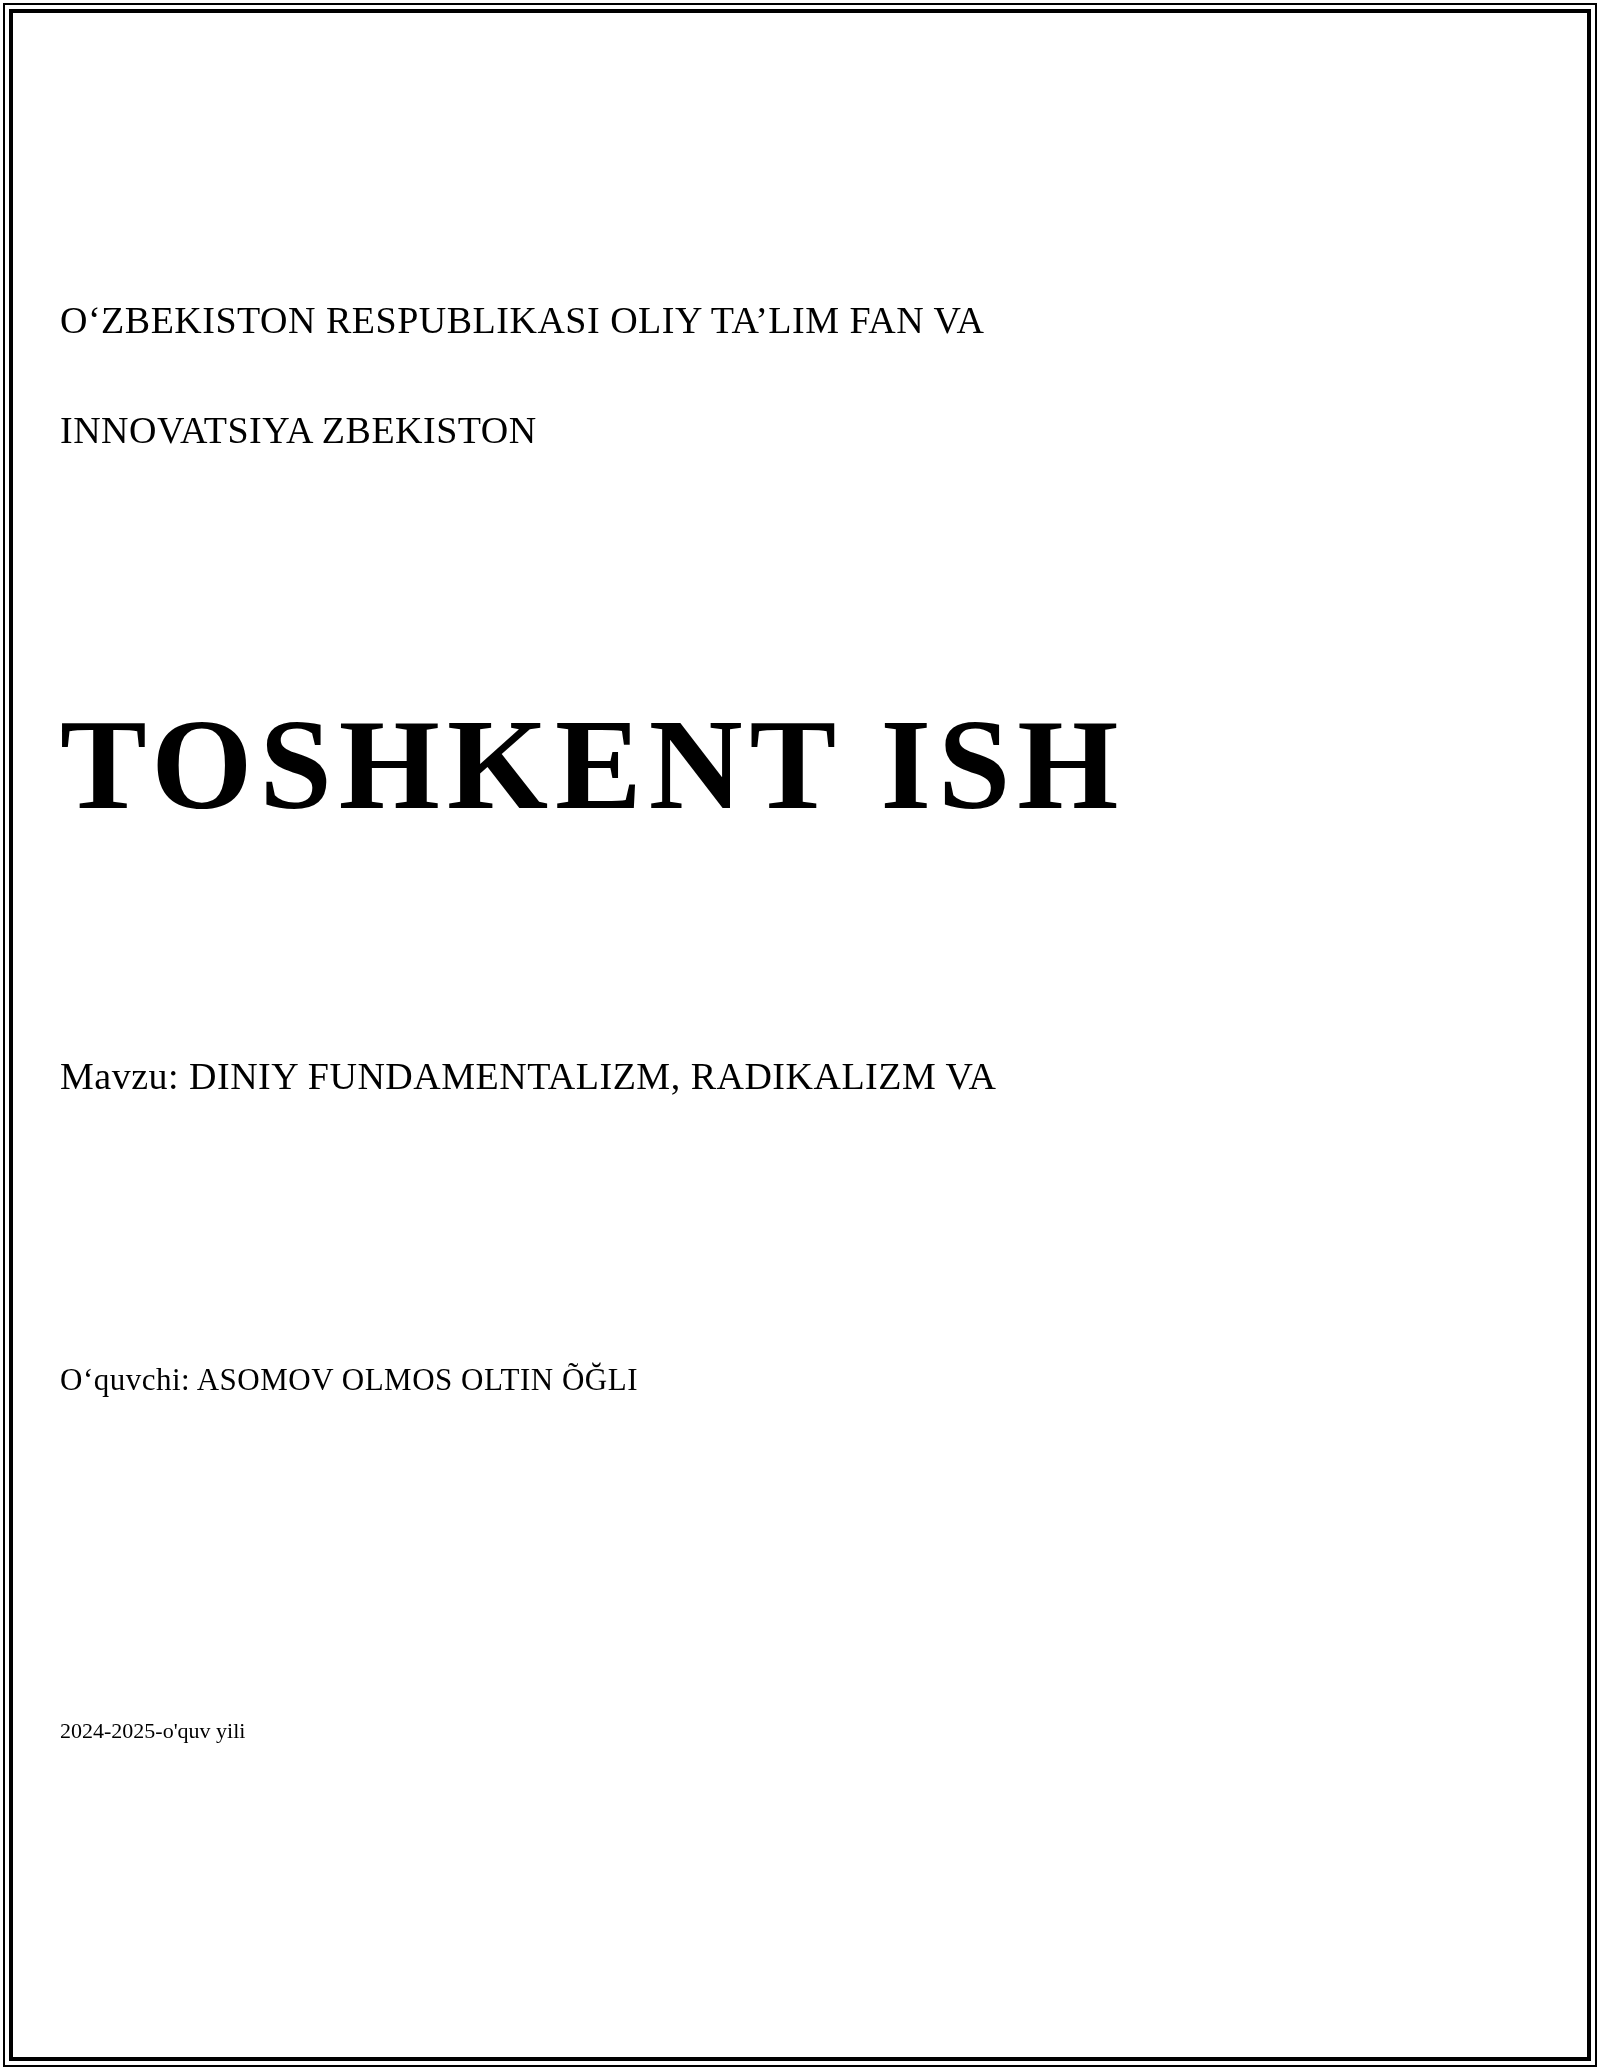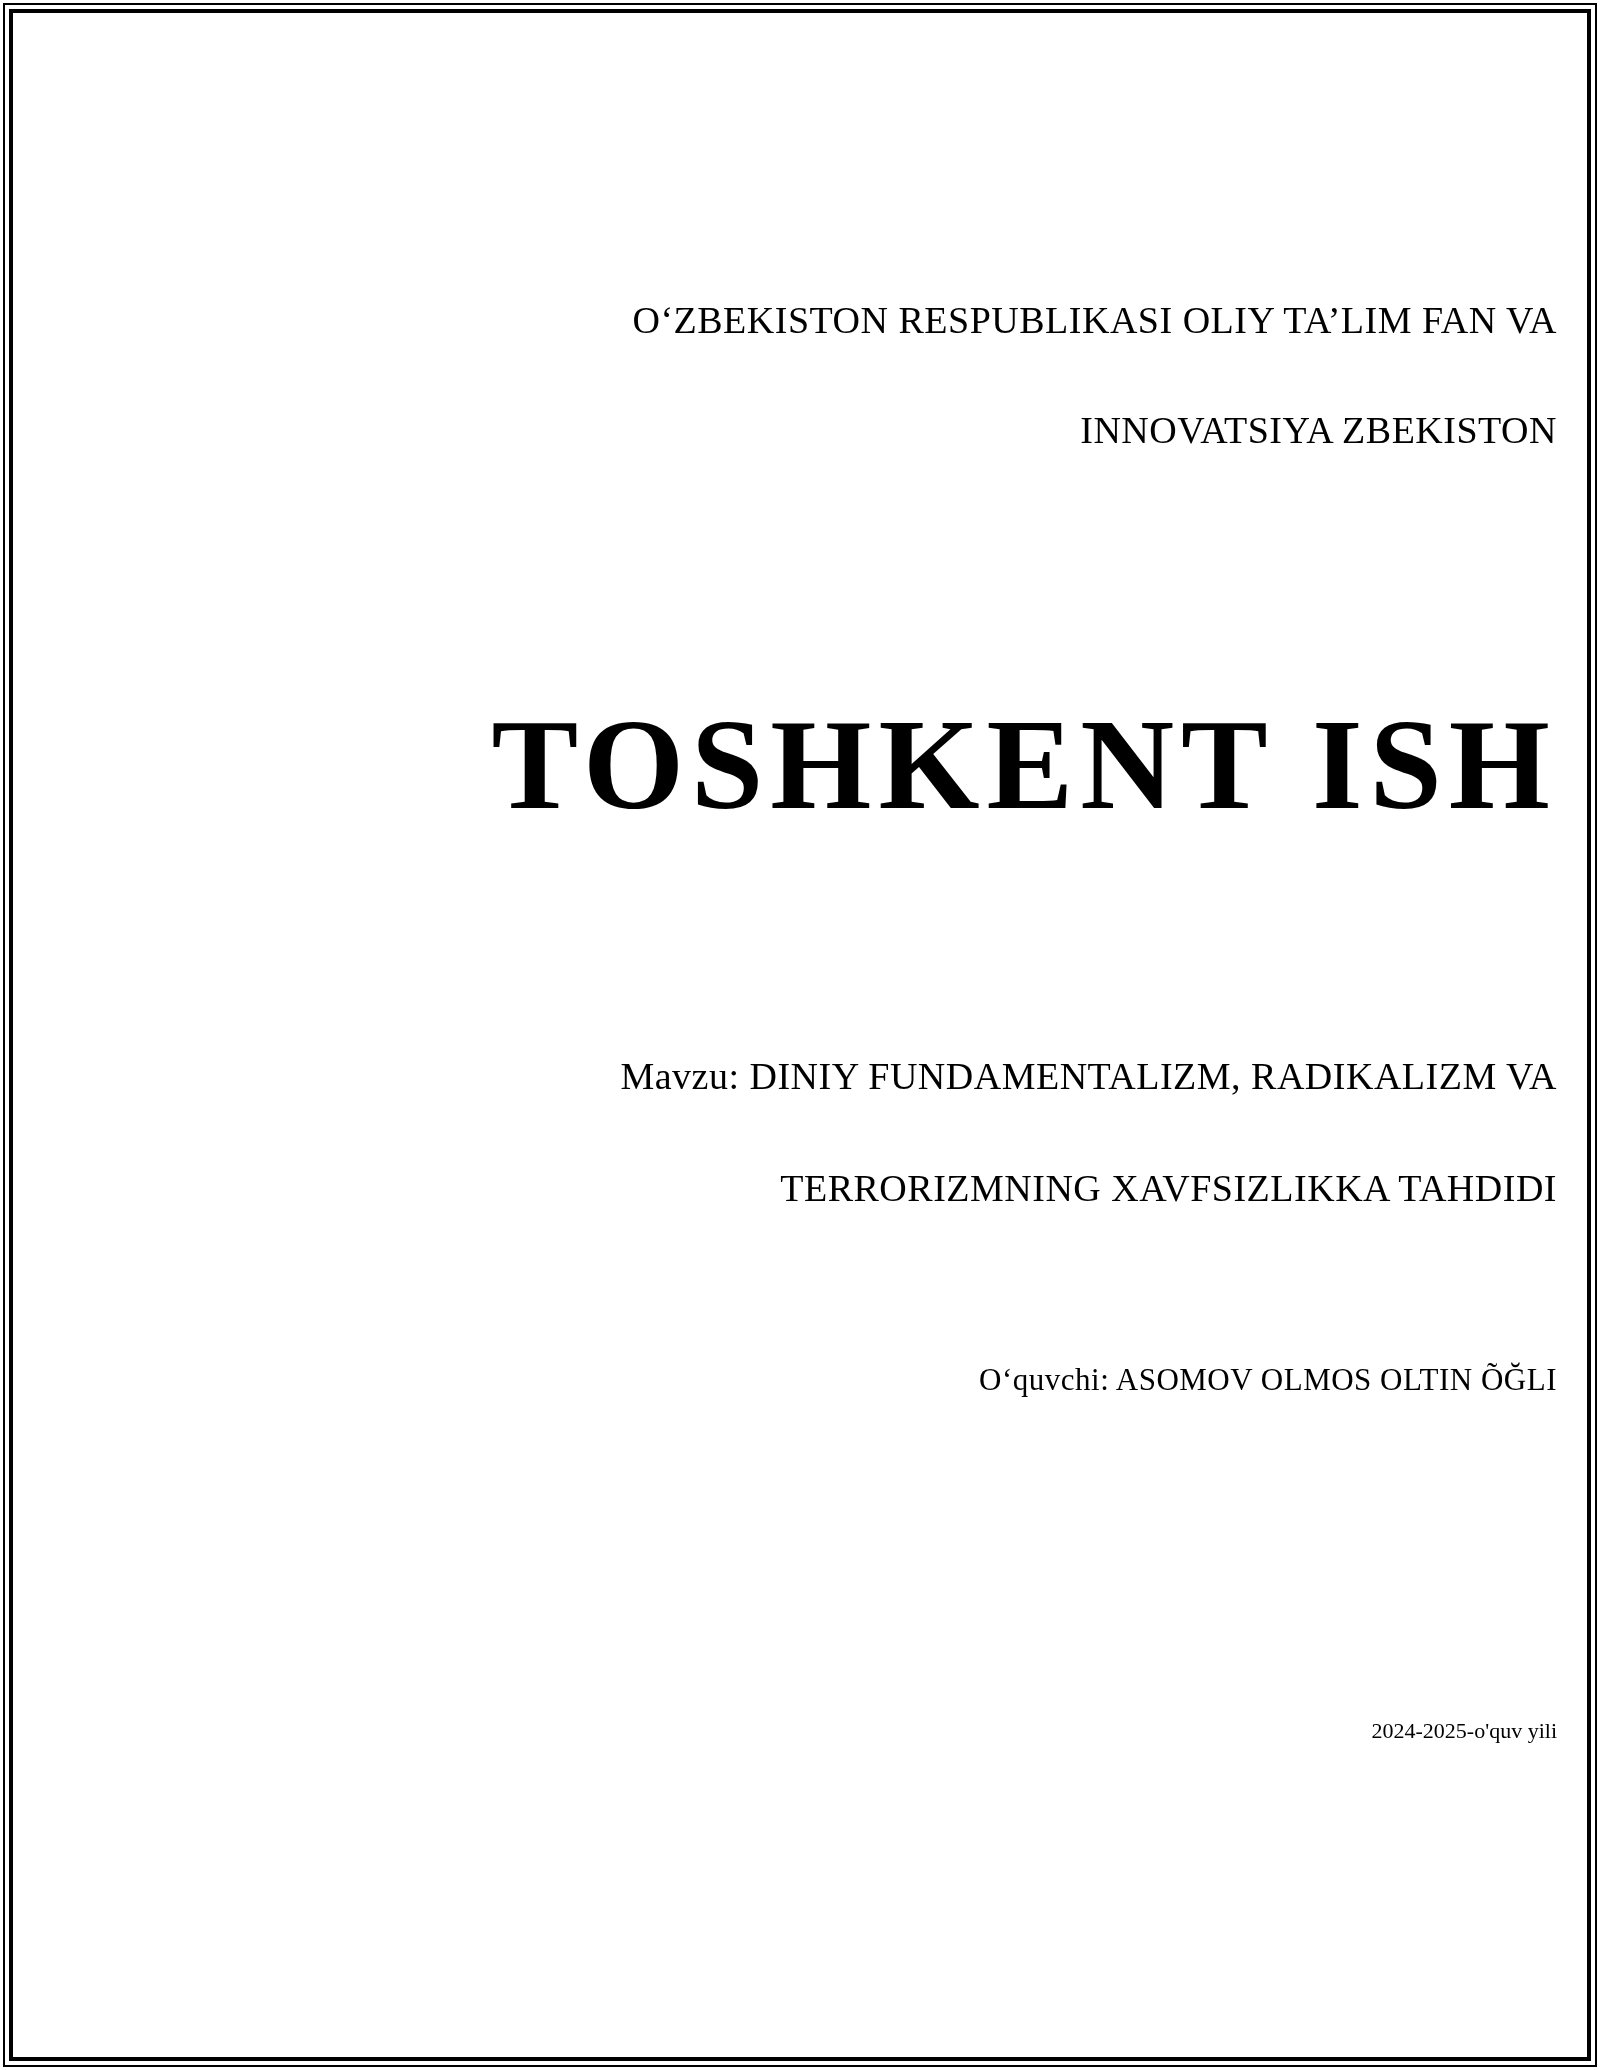--- a/index.html
+++ b/index.html
@@ -24,22 +24,22 @@
   }
   .border-inner {
     position: absolute;
     top: 9px; left: 9px; right: 9px; bottom: 9px;
     border: 4px solid #000000;
     pointer-events: none;
   }
   .centered-block {
     position: absolute;
     left: 60px;
-    right: 43px;
-    text-align: right;
+    right: 75px;
+    text-align: left;
     white-space: pre-line;
   }
   .header-block {
     top: 238px;
     font-size: 38px;
     line-height: 55px;
     letter-spacing: 0.5px;
   }
   .doc-title {
     top: 702px;
@@ -77,20 +77,19 @@
 
   <div class="centered-block header-block">
     <div>O‘ZBEKISTON RESPUBLIKASI OLIY TA’LIM FAN VA</div>
     <div>INNOVATSIYA ZBEKISTON</div>
   </div>
 
   <div class="centered-block doc-title">TOSHKENT ISH</div>
 
   <div class="centered-block topic-block">
     <div>Mavzu: DINIY FUNDAMENTALIZM, RADIKALIZM VA</div>
-    <div>TERRORIZMNING XAVFSIZLIKKA TAHDIDI</div>
   </div>
 
   <div class="centered-block student-block">O‘quvchi: ASOMOV OLMOS OLTIN ÕĞLI</div>
 
   <div class="centered-block year-block">2024-2025-o'quv yili</div>
 
 </div>
 
 </body></html>

